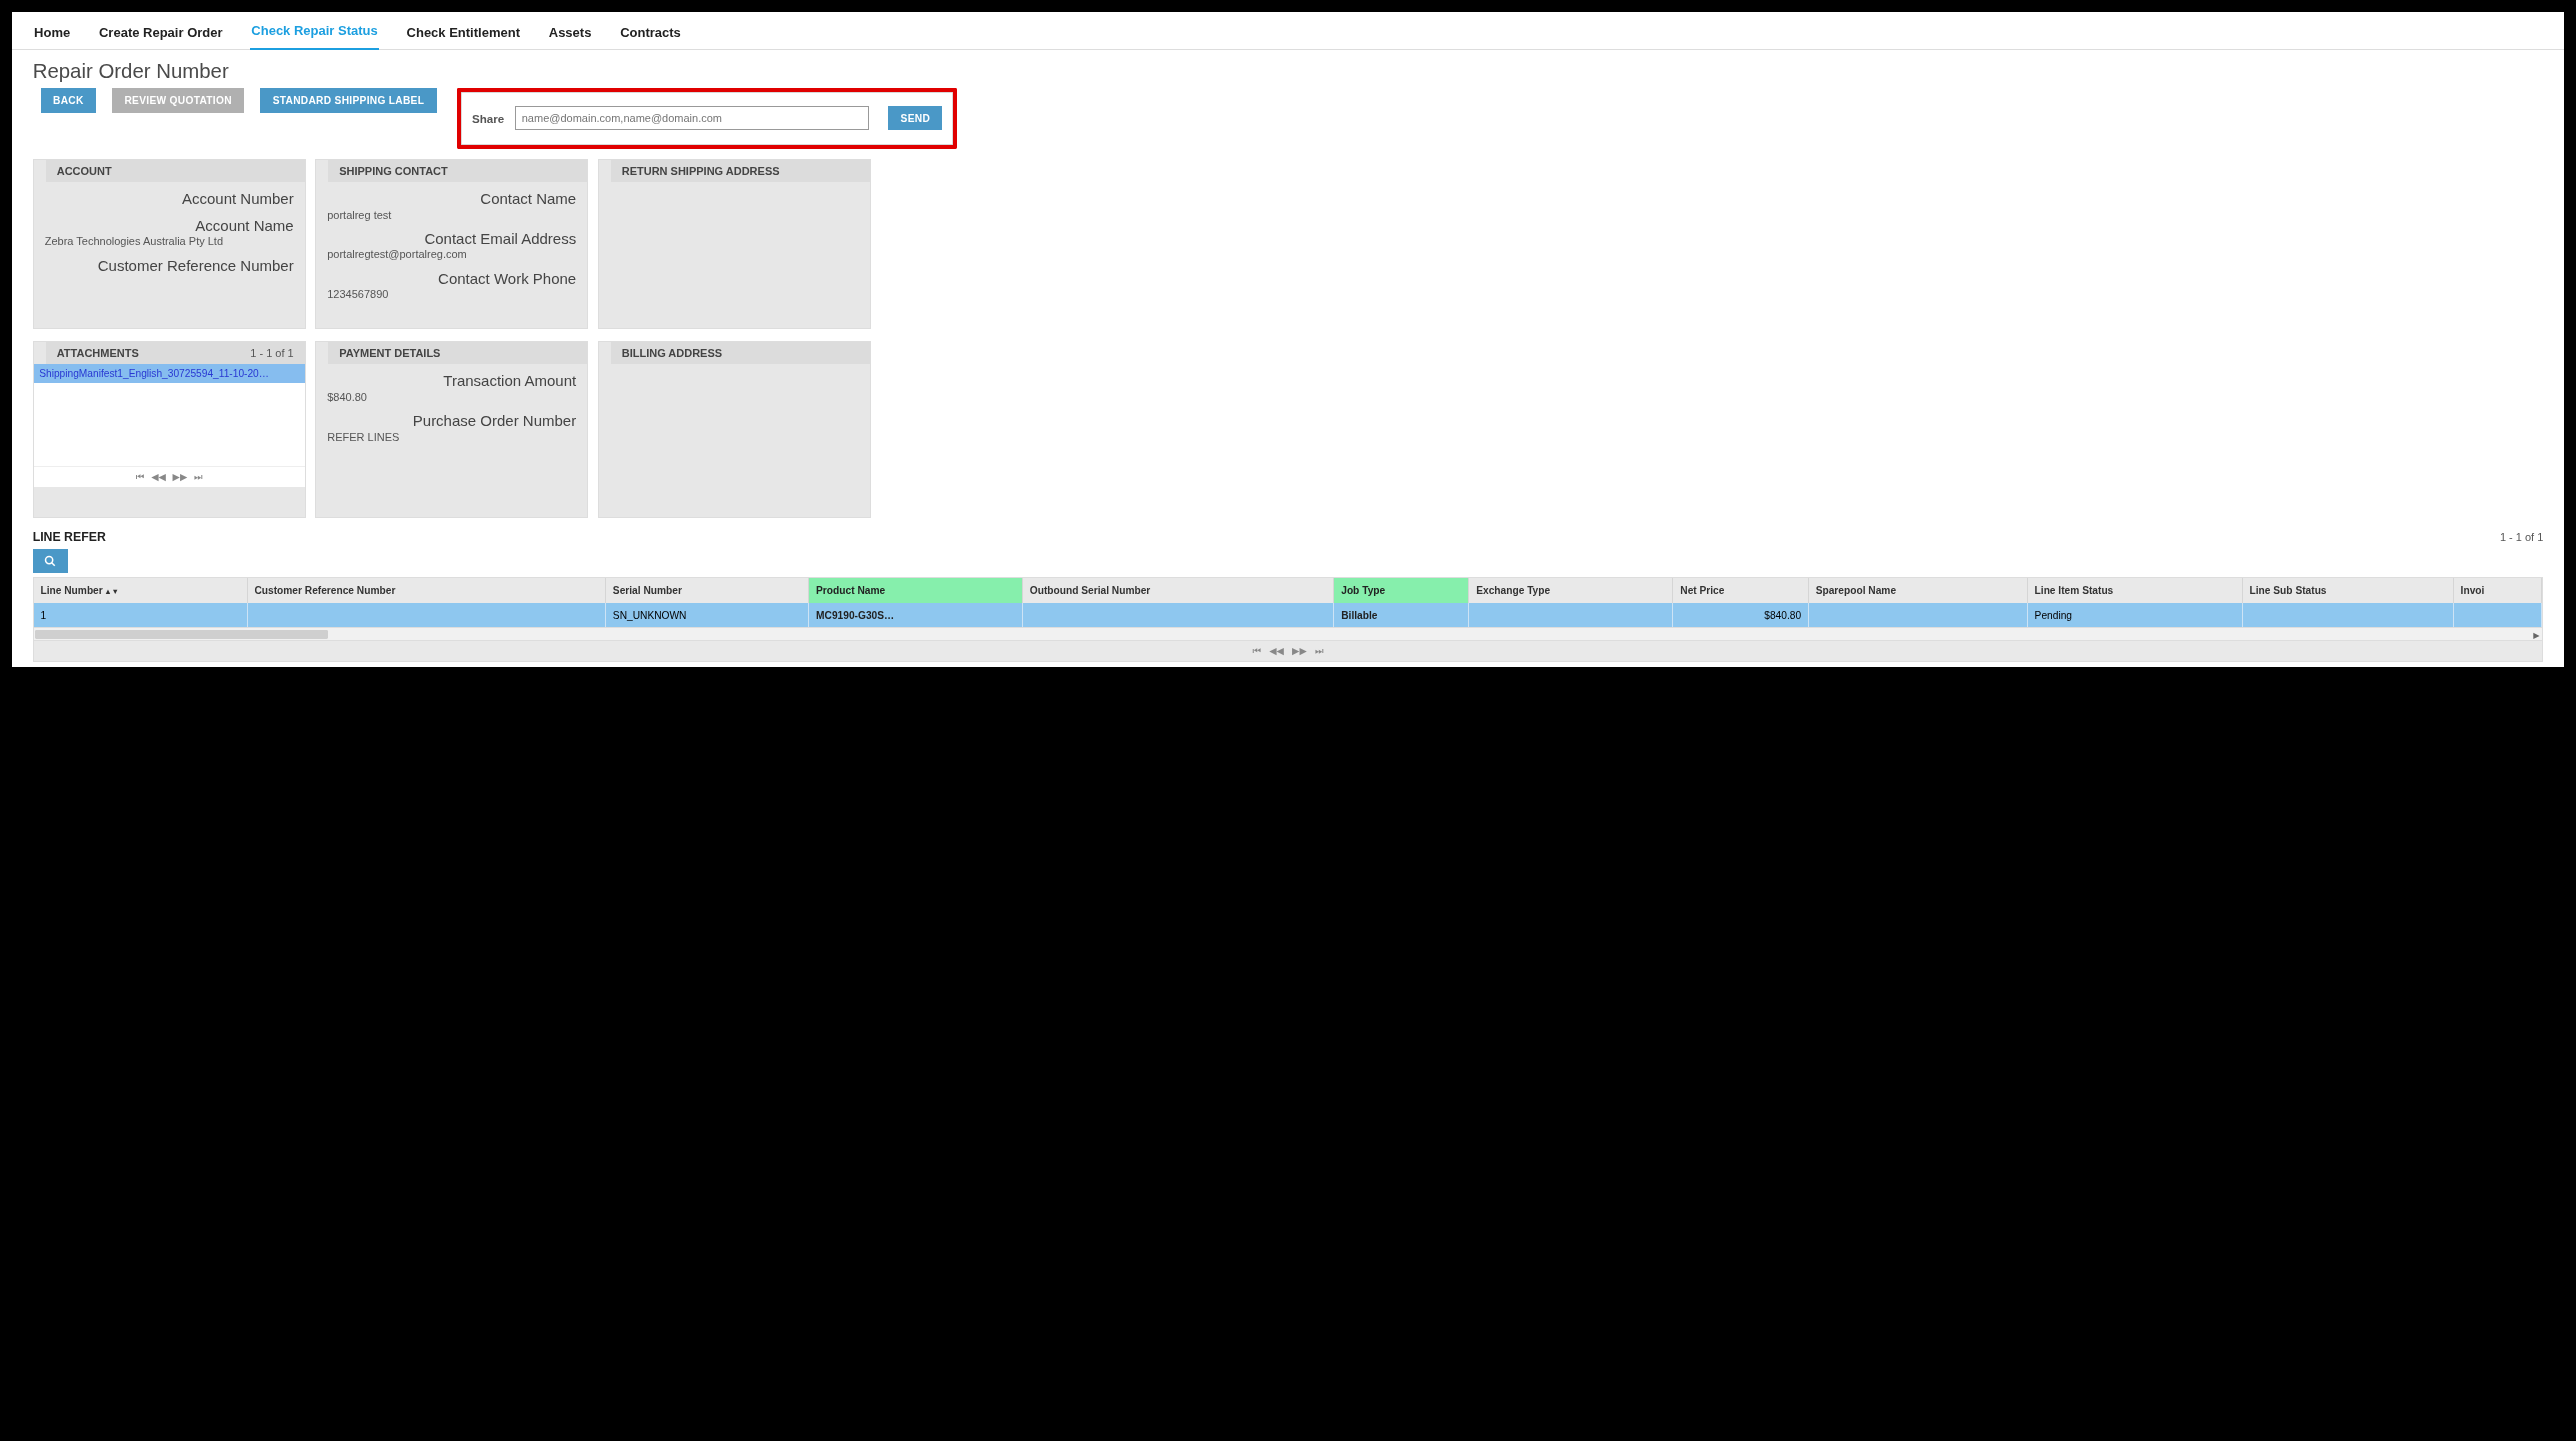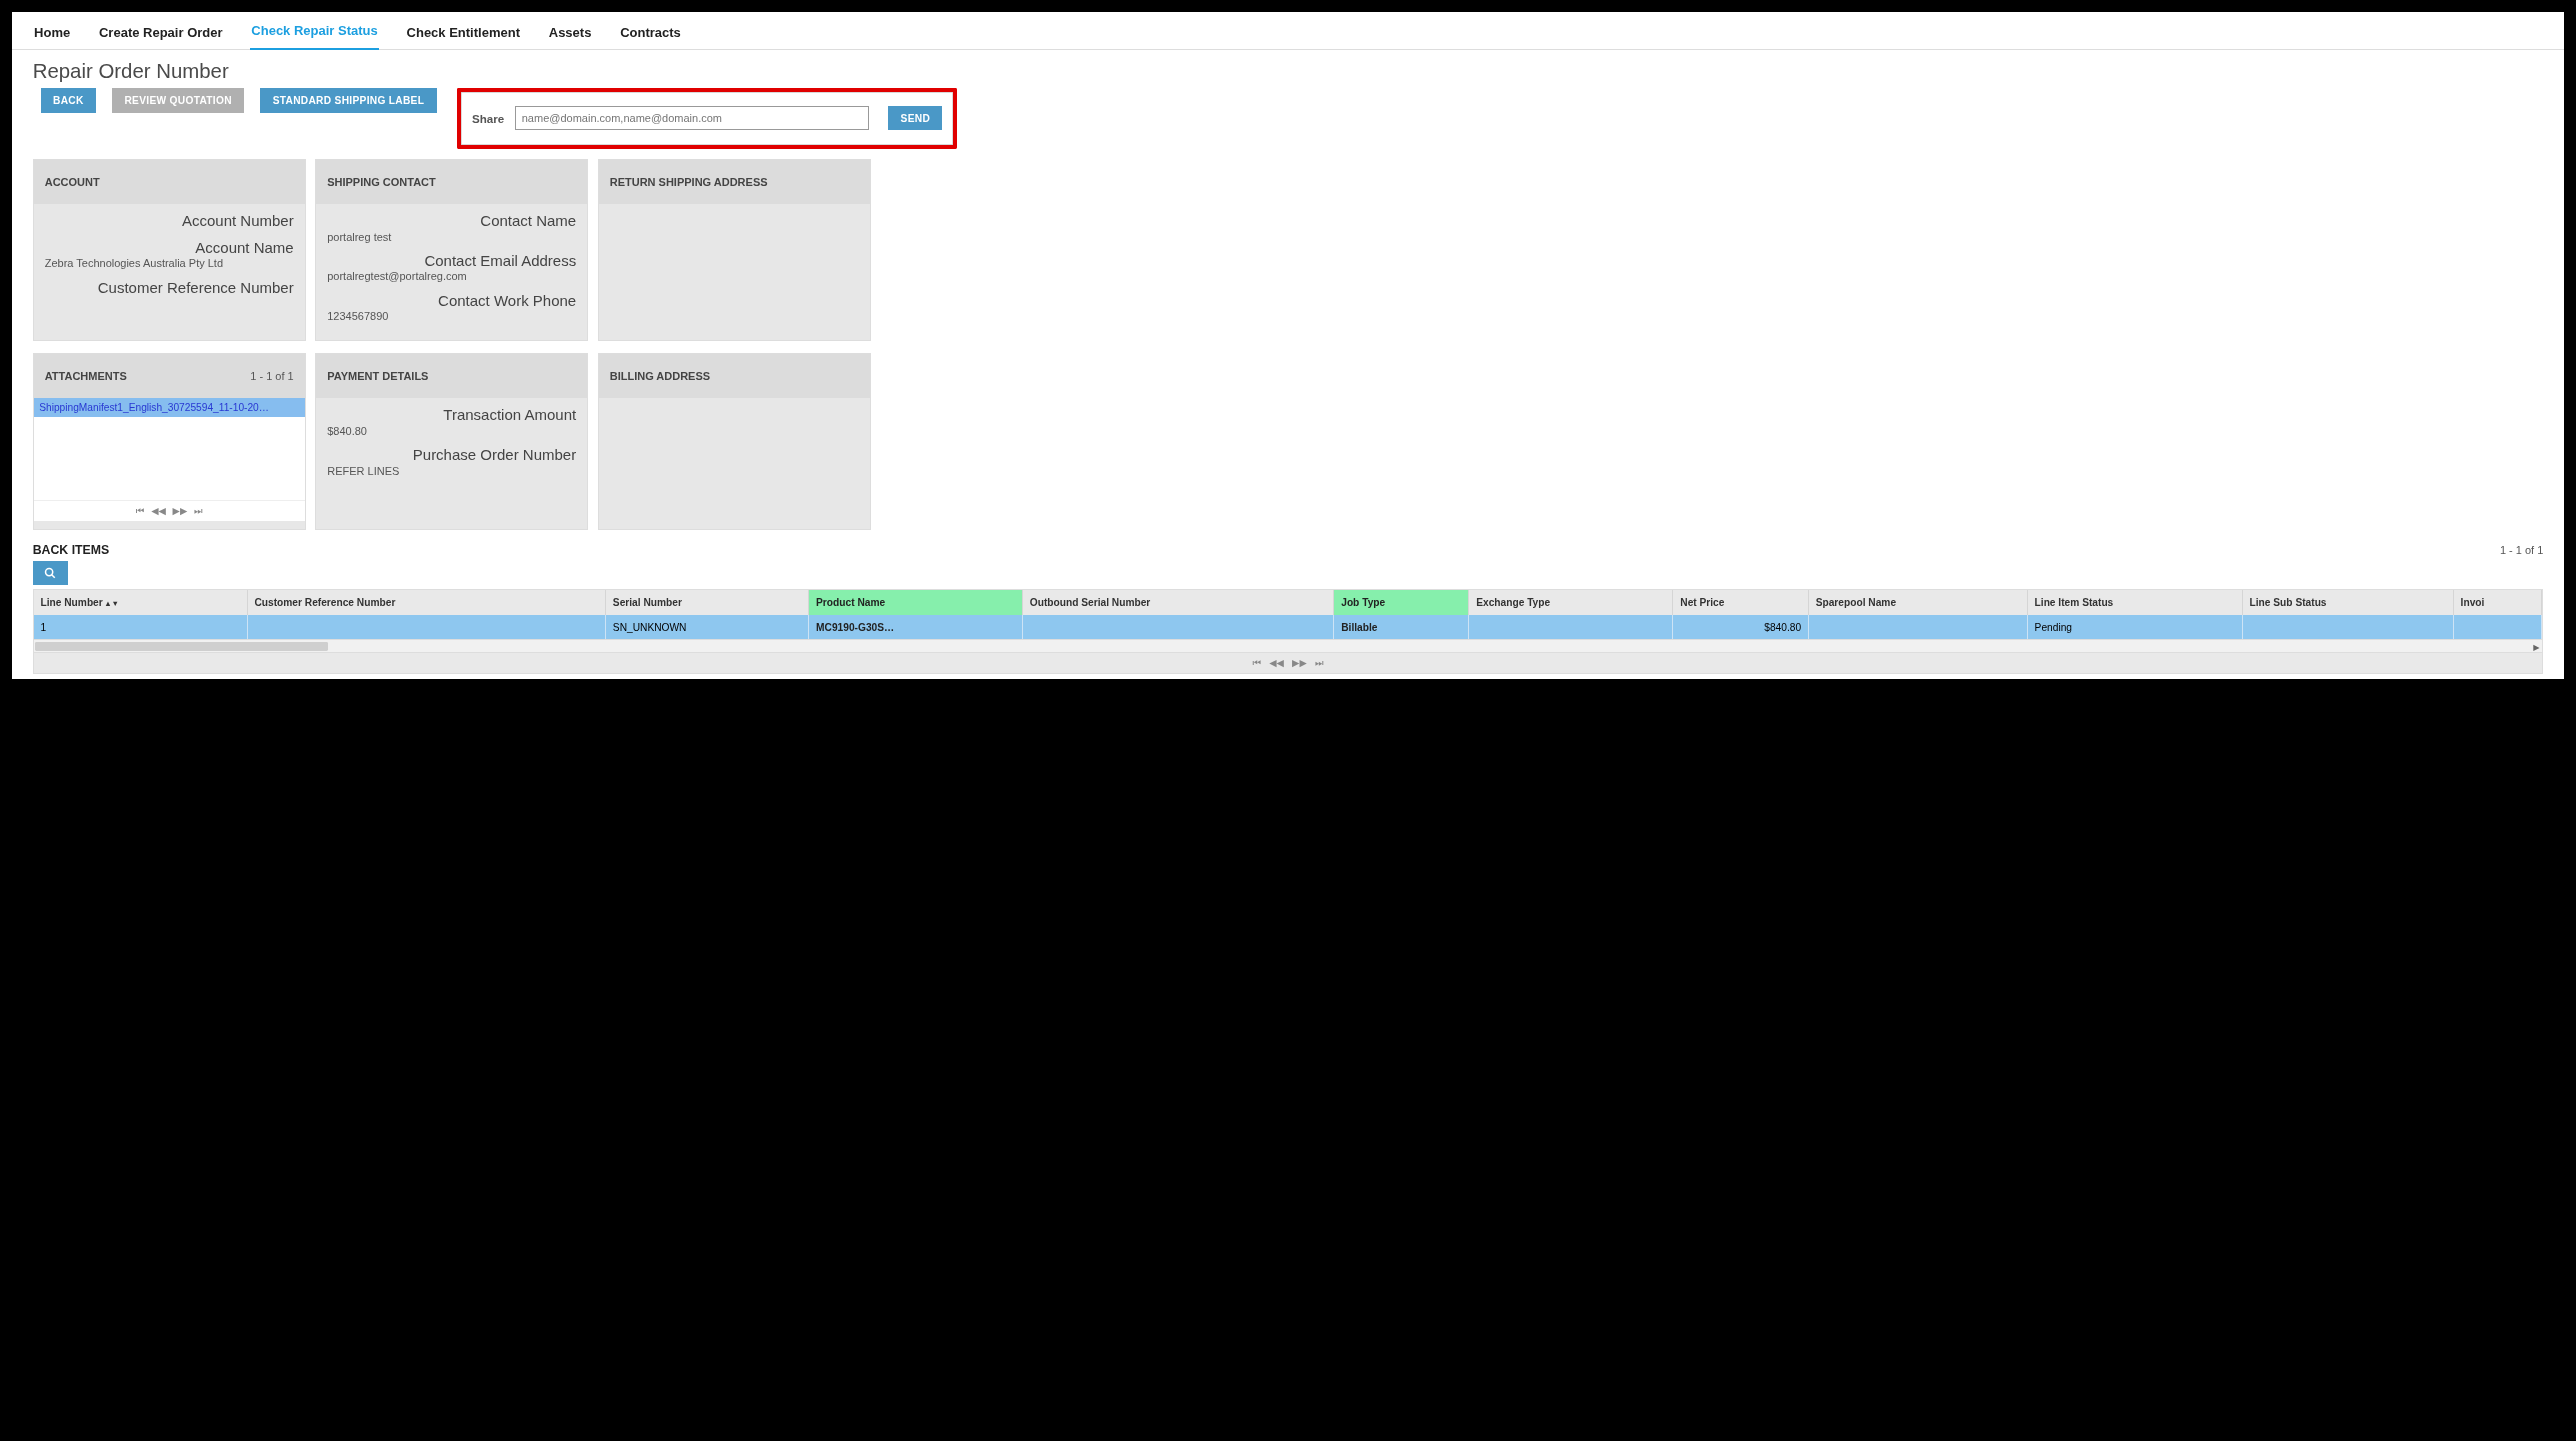--- a/index.html
+++ b/index.html
@@ -103,23 +103,24 @@
     padding: 2.7px 20.4px 0 20.4px;
   }
   .panel {
     background: #e7e7e7;
     border: 0.7px solid #ddd;
     min-height: 170px;
   }
   .panel-header {
     font-weight: 700;
     color: #444;
-    padding: 16px 11px;
+    padding: 5px 11px;
     font-size: 11px;
     background: #dcdcdc;
+    margin-left: 12px;
   }
   .panel-body { padding: 8.2px 11px; }
   .field { margin-bottom: 9.5px; }
   .field-label { font-weight: 400; color: #444; font-size: 15px; text-align: right; }
   .field-value { color: #555; font-size: 11px; margin-top: 1.4px; }
 
   
   .attach-header {
     display: flex;
     justify-content: space-between;
@@ -332,21 +333,21 @@
       </div>
     </div>
 
     <div class="panel" style="min-height:177px;">
       <div class="panel-header">BILLING ADDRESS</div>
       <div class="panel-body"></div>
     </div>
   </div>
 
   <div class="line-items-title-row">
-    <div class="line-items-title">BACK ITEMS</div>
+    <div class="line-items-title">LINE REFER</div>
     <div class="line-items-count">1 - 1 of 1</div>
   </div>
 
   <div style="padding:0 20.4px;">
     <button class="icon-btn">
       <svg width="12.3" height="12.3" viewBox="0 0 24 24" fill="none" stroke="#fff" stroke-width="3">
         <circle cx="10" cy="10" r="7"></circle>
           <line x1="21" y1="21" x2="15" y2="15"></line>
       </svg>
     </button>

